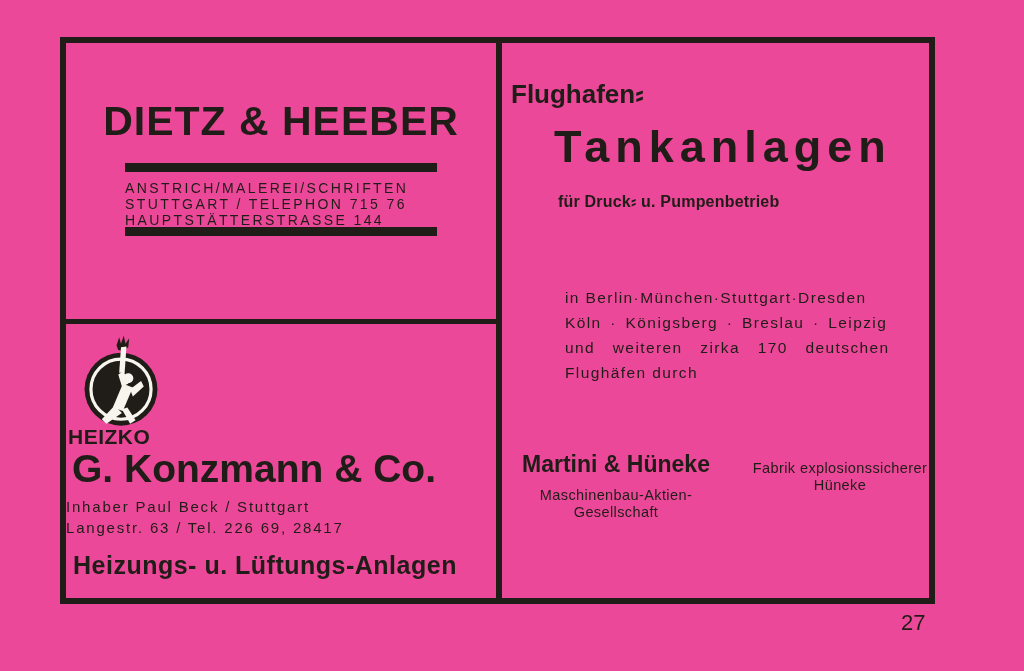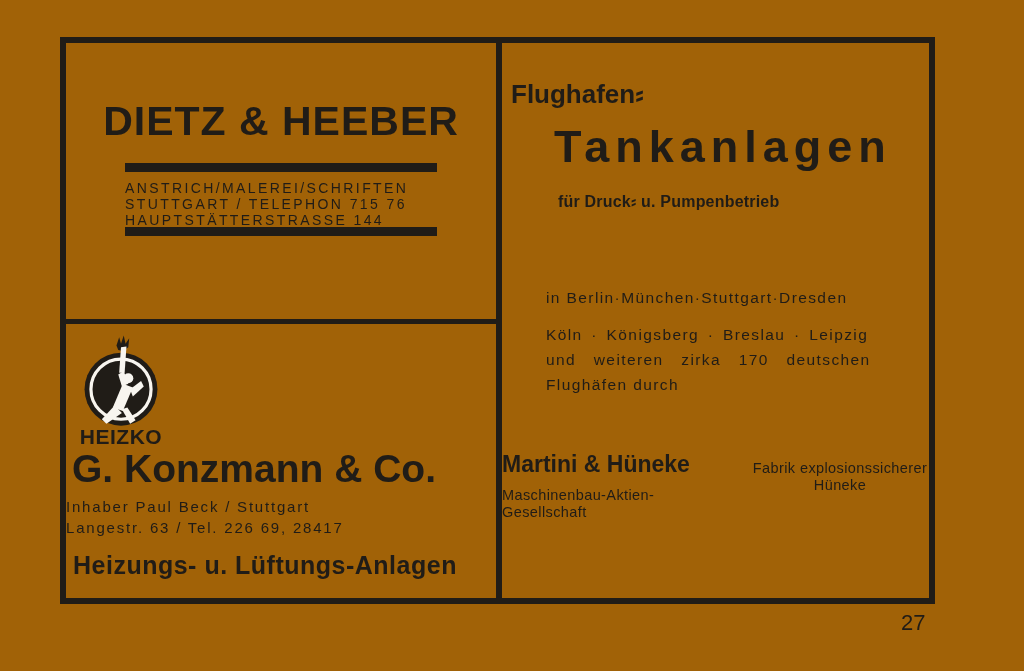--- a/index.html
+++ b/index.html
@@ -3,21 +3,21 @@
 <meta charset="utf-8">
 <style>
   * { margin: 0; padding: 0; box-sizing: border-box; }
   html, body { background: #e9e6df; }
   body { font-family: "Liberation Sans", "DejaVu Sans", sans-serif; }
 
   .page {
     position: relative;
     width: 1024px;
     height: 671px;
-    background: #a16207;
+    background: #ec4899;
     color: #201c17;
     overflow: hidden;
   }
 
   
   .frame {
     position: absolute;
     left: 60px; top: 37px;
     width: 875px; height: 567px;
     border: 6px solid #201c17;
@@ -52,21 +52,20 @@
     left: 59px; top: 137px;
     font-size: 14px; line-height: 16px;
     letter-spacing: 2.4px; white-space: nowrap;
   }
 
   
   .heizko-logo { position: absolute; left: 14px; top: 292px; width: 82px; height: 92px; }
   .heizko-wordmark {
     position: absolute;
     left: 2px; top: 382px; width: 106px;
-    text-align: center;
     font-size: 21px; font-weight: bold; letter-spacing: 0.5px;
   }
   .konzmann-title {
     position: absolute;
     left: 6px; top: 404px; width: 424px;
     font-size: 39px; font-weight: bold;
     letter-spacing: 0px; white-space: nowrap;
   }
   .konzmann-owner, .konzmann-addr {
     position: absolute;
@@ -93,29 +92,29 @@
     position: absolute; left: 52px; top: 78px;
     font-size: 45px; font-weight: bold;
     letter-spacing: 6px; white-space: nowrap;
   }
   .tank-subtitle {
     position: absolute; left: 56px; top: 150px;
     font-size: 16px; font-weight: bold;
     letter-spacing: 0.2px; white-space: nowrap;
   }
   .tank-body {
-    position: absolute; left: 44px; top: 242px; width: 362px;
+    position: absolute; left: 63px; top: 242px; width: 362px;
     font-size: 15.5px; line-height: 25px;
     letter-spacing: 1.4px; white-space: nowrap;
   }
   .tank-body .ws-wide { word-spacing: 12px; }
-  .tank-body .ws-med  { word-spacing: 3px; margin-top: 12px; }
+  .tank-body .ws-med  { word-spacing: 3px; }
 
   .companies { position: absolute; left: 0; top: 408px; width: 427px; }
-  .co1 { position: absolute; left: 0px; width: 228px; text-align: left; }
+  .co1 { position: absolute; left: 0px; width: 228px; text-align: center; }
   .co2 { position: absolute; left: 240px; width: 196px; text-align: center; }
   .co-name { font-size: 23px; font-weight: bold; white-space: nowrap; }
   .co2-head { display: flex; align-items: flex-start; justify-content: center; }
   .co-legal {
     display: inline-block; text-align: left;
     font-size: 11px; line-height: 11px; font-weight: normal;
     margin: 2px 0 0 4px; white-space: nowrap;
   }
   .co-sub { margin-top: 9px; font-size: 14.5px; line-height: 17px; letter-spacing: 0.4px; }
 

